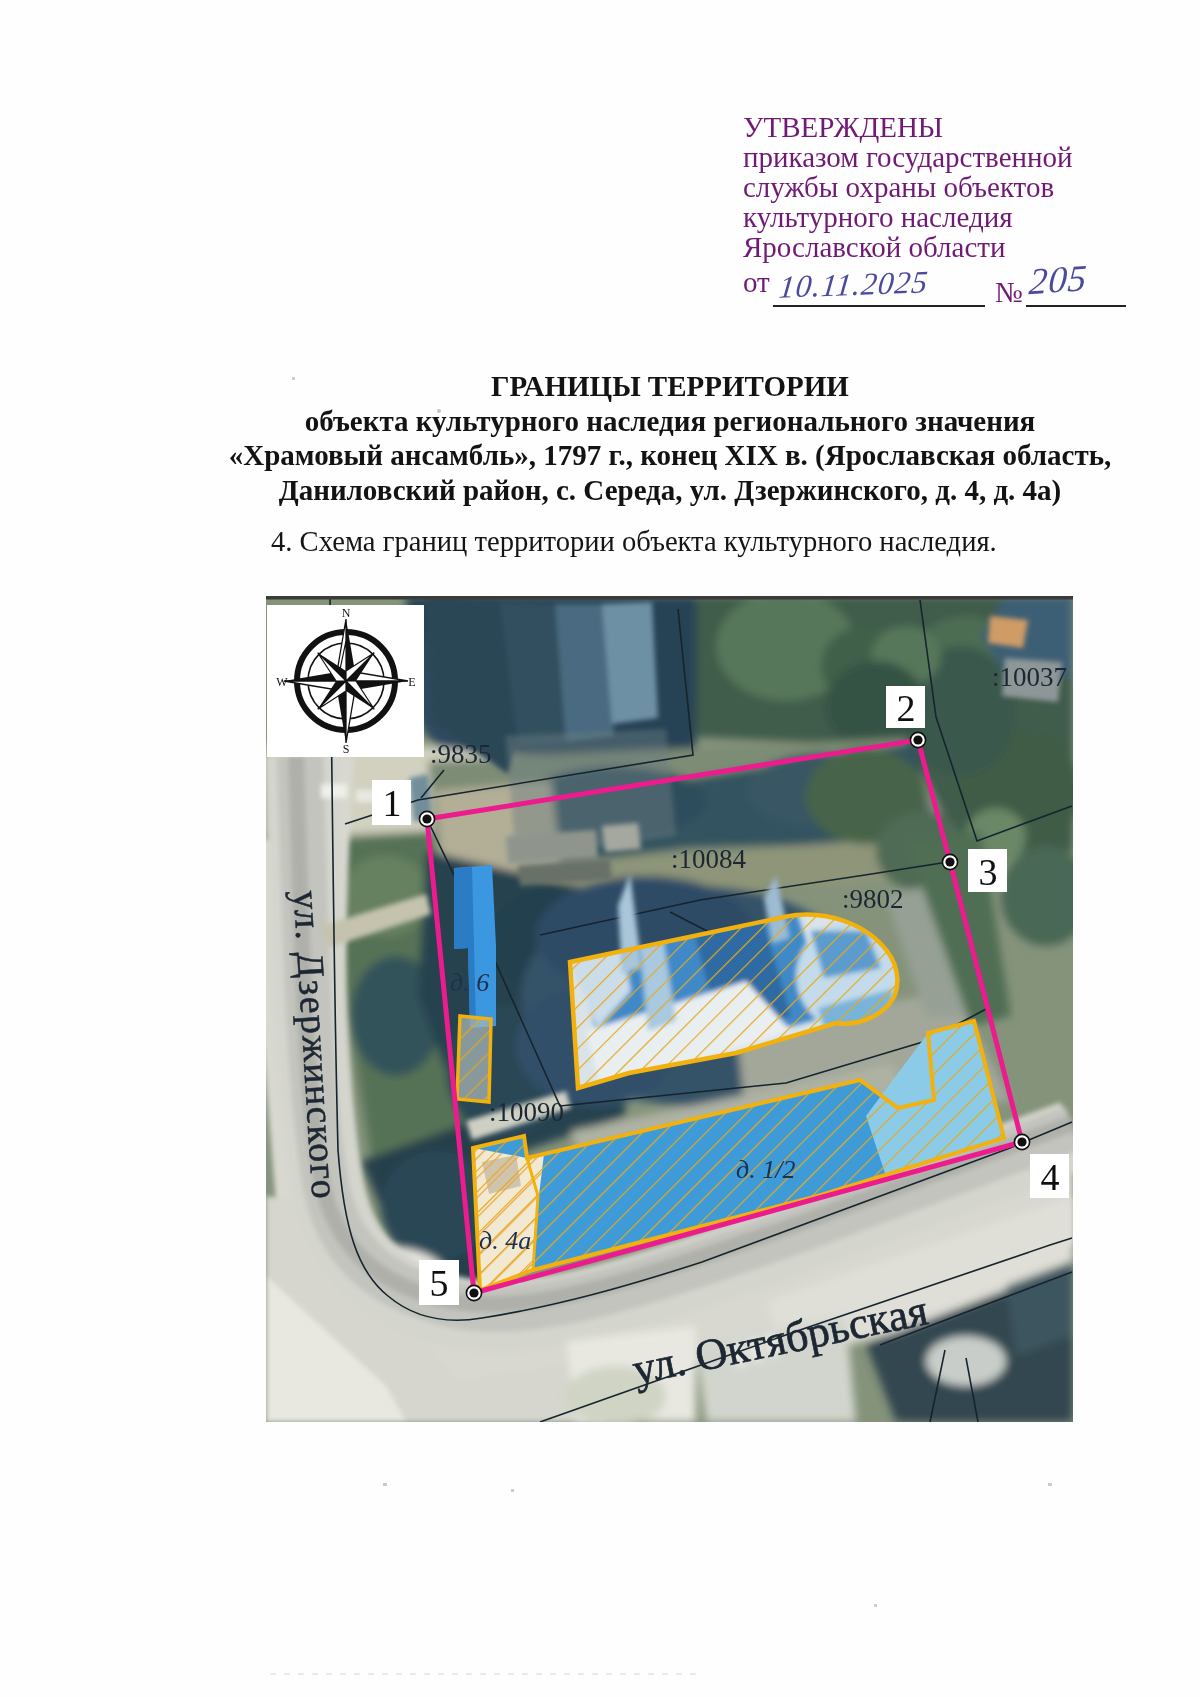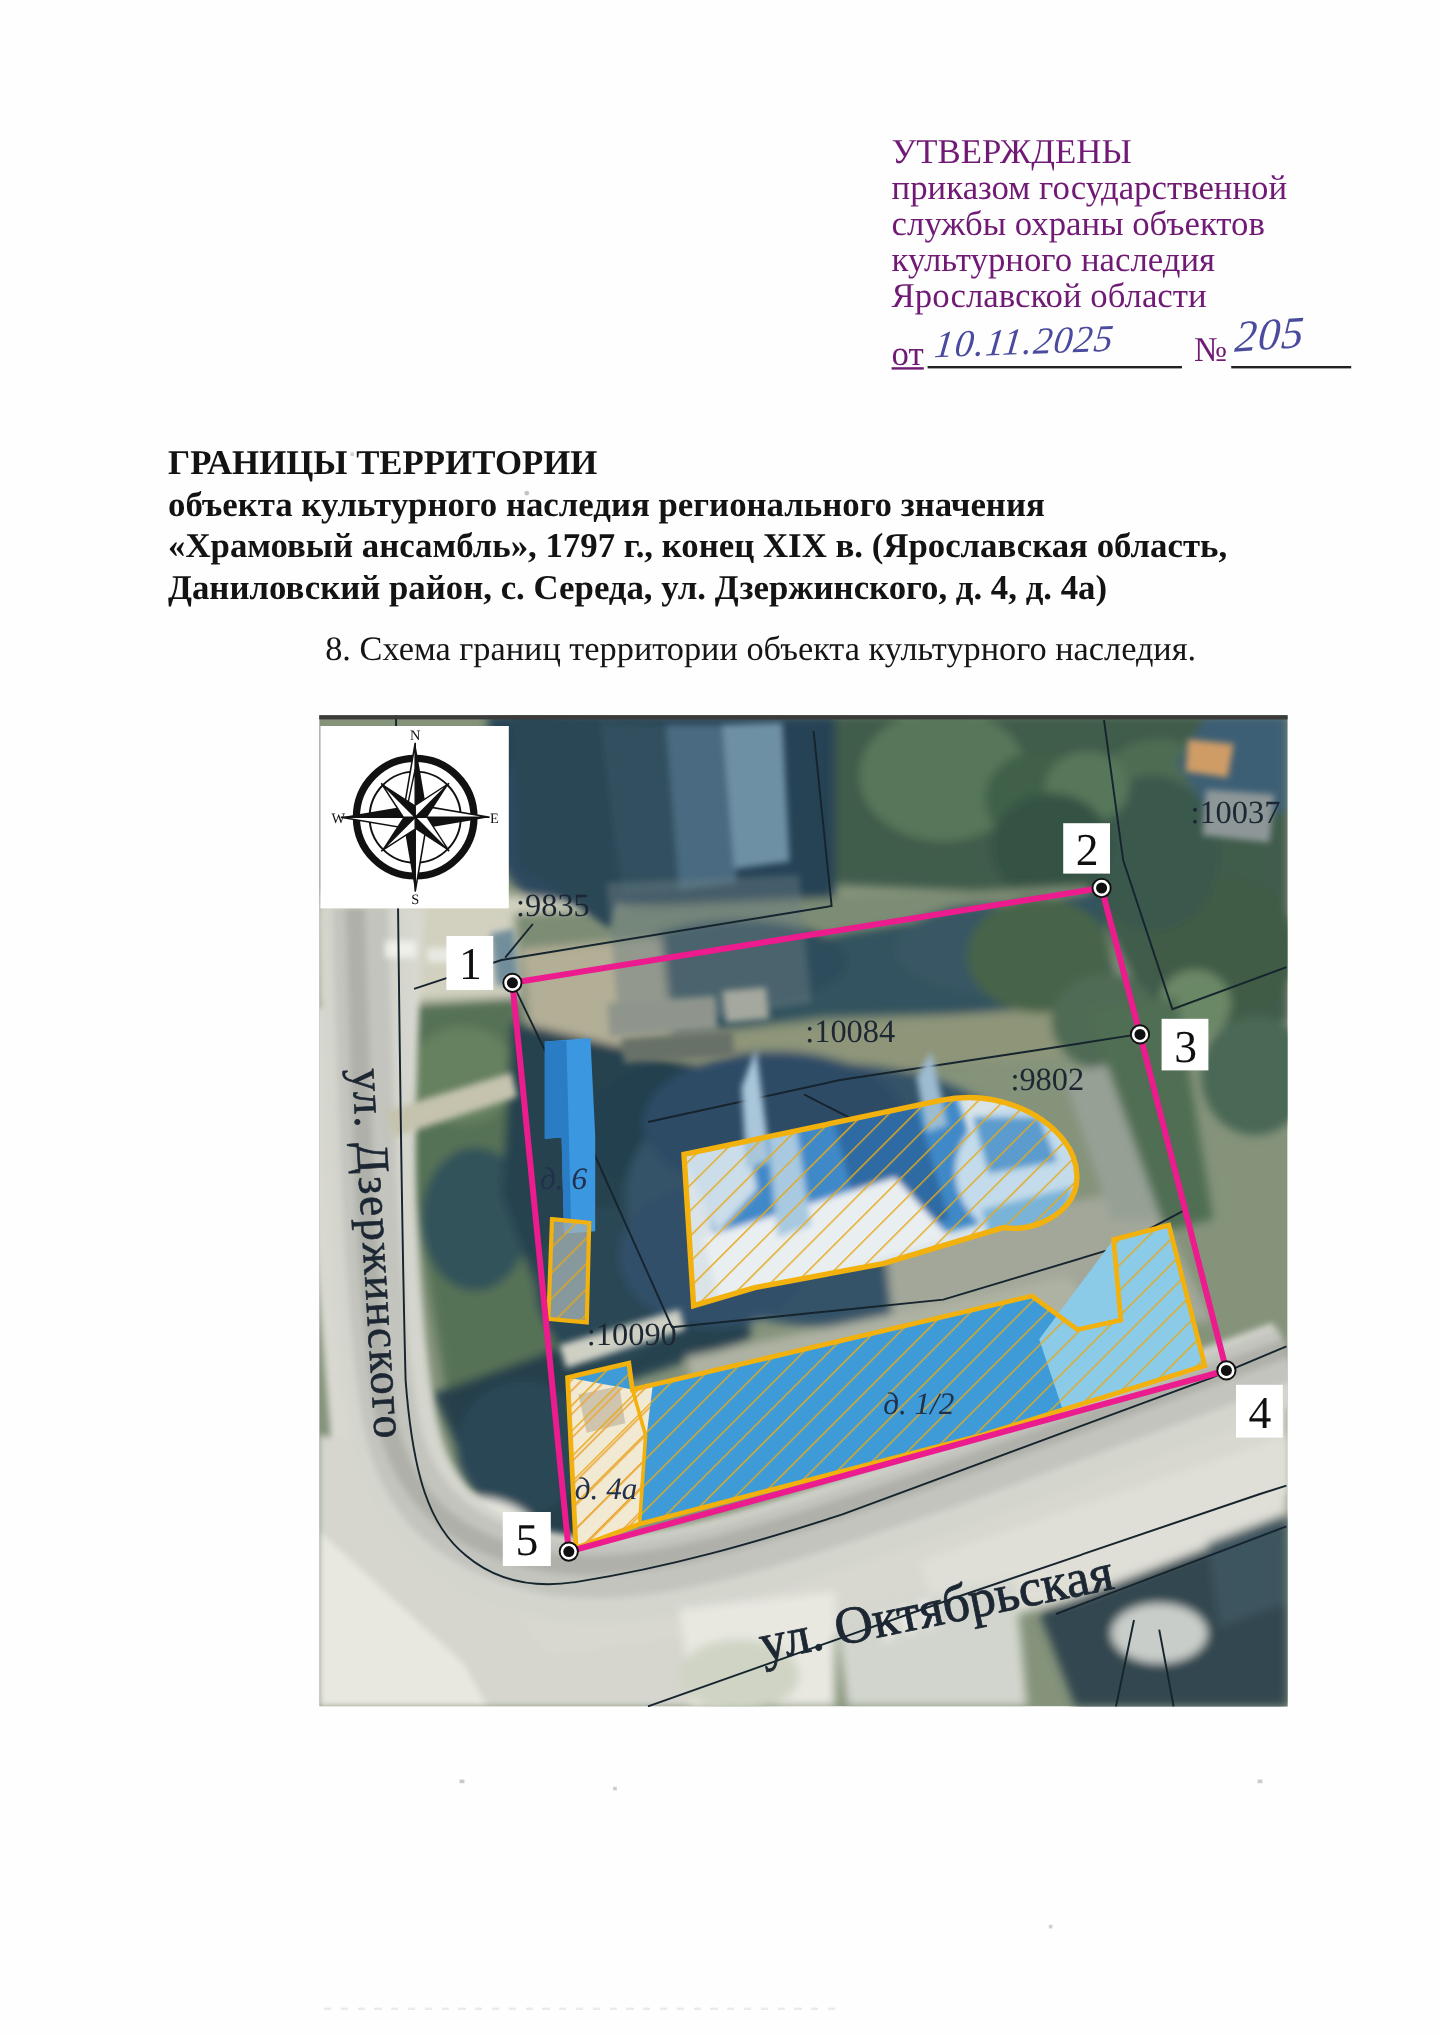--- a/index.html
+++ b/index.html
@@ -4,28 +4,28 @@
 <style>
 html,body{margin:0;padding:0}
 body{width:1200px;height:1697px;background:#fefefe;font-family:"Liberation Serif",serif;position:relative;overflow:hidden}
 .abs{position:absolute}
 .hdr{font-size:29px;line-height:30px;color:#701a75}
 .ink{color:#4a4a9e;font-style:italic;font-weight:normal;letter-spacing:1px}
 </style>
 </head>
 <body>
 <div class="abs hdr" style="left:743px;top:112px;">УТВЕРЖДЕНЫ<br>приказом государственной<br>службы охраны объектов<br>культурного наследия<br>Ярославской области</div>
-<div class="abs hdr" style="left:743px;top:280px;text-decoration:underline;">от</div>
+<div class="abs hdr" style="left:743px;top:267px;">от</div>
 <div class="abs" style="left:773px;top:305px;width:212px;border-bottom:2px solid #222"></div>
 <div class="abs hdr" style="left:995px;top:277px;">№</div>
 <div class="abs" style="left:1026px;top:305px;width:100px;border-bottom:2px solid #222"></div>
 <div class="abs ink" style="left:779px;top:267px;font-size:31.5px;transform:rotate(-2deg) skewX(-8deg)">10.11.2025</div>
 <div class="abs ink" style="left:1029px;top:258px;font-size:37px;transform:rotate(-4deg) skewX(-8deg)">205</div>
-<div class="abs" style="left:140px;top:369px;width:1060px;text-align:left;font-weight:bold;font-size:29px;line-height:34.5px;color:#131313">ГРАНИЦЫ ТЕРРИТОРИИ<br>объекта культурного наследия регионального значения<br>«Храмовый ансамбль», 1797 г., конец XIX в. (Ярославская область,<br>Даниловский район, с. Середа, ул. Дзержинского, д. 4, д. 4а)</div>
-<div class="abs" style="left:271px;top:526px;font-size:28.6px;color:#151515">8. Схема границ территории объекта культурного наследия.</div>
+<div class="abs" style="left:140px;top:369px;width:1060px;text-align:center;font-weight:bold;font-size:29px;line-height:34.5px;color:#131313">ГРАНИЦЫ ТЕРРИТОРИИ<br>объекта культурного наследия регионального значения<br>«Храмовый ансамбль», 1797 г., конец XIX в. (Ярославская область,<br>Даниловский район, с. Середа, ул. Дзержинского, д. 4, д. 4а)</div>
+<div class="abs" style="left:271px;top:526px;font-size:28.6px;color:#151515">4. Схема границ территории объекта культурного наследия.</div>
 <div class="abs" style="left:266px;top:596px;width:807px;height:826px;" id="mapwrap">
 <svg width="807" height="826" viewBox="0 0 807 826" xmlns="http://www.w3.org/2000/svg">
 <defs>
 <filter id="soft" x="-10%" y="-10%" width="120%" height="120%">
           <feGaussianBlur stdDeviation="4"></feGaussianBlur>
         </filter>
 <filter id="soft2" x="-25%" y="-25%" width="150%" height="150%">
           <feGaussianBlur stdDeviation="2.5"></feGaussianBlur>
         </filter>
 <pattern id="hy" width="15" height="15" patternUnits="userSpaceOnUse" patternTransform="rotate(45)">

